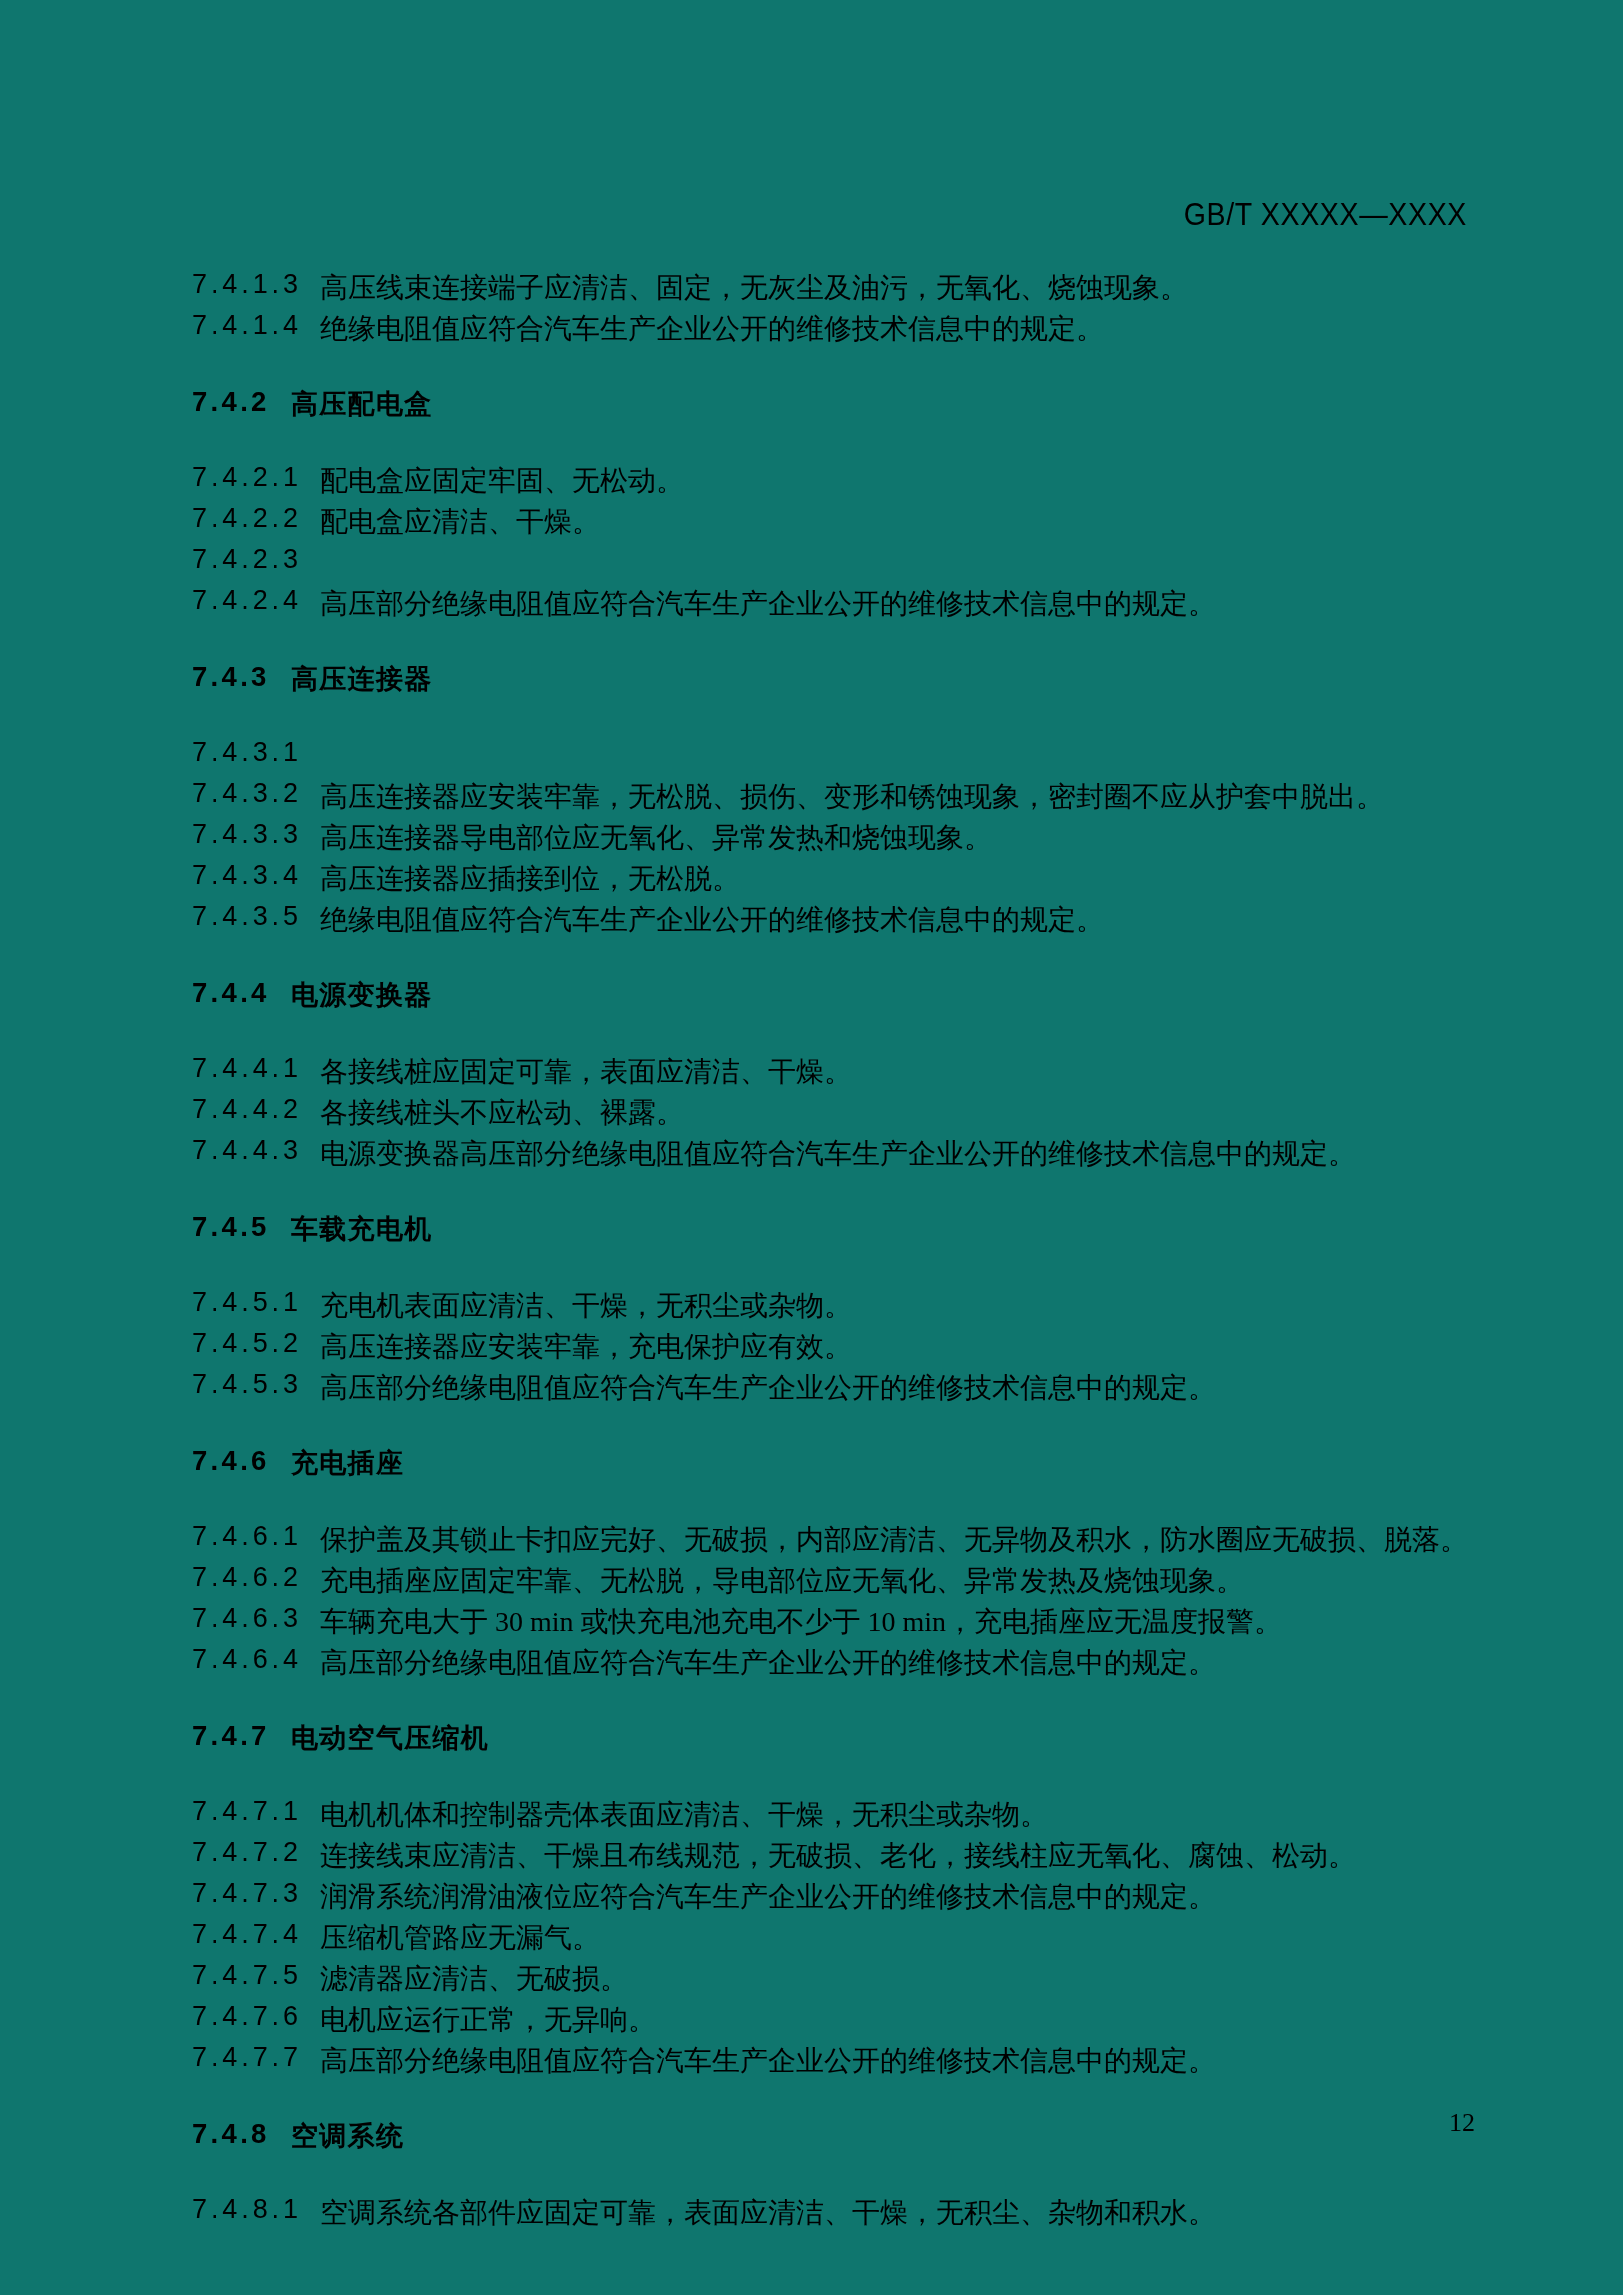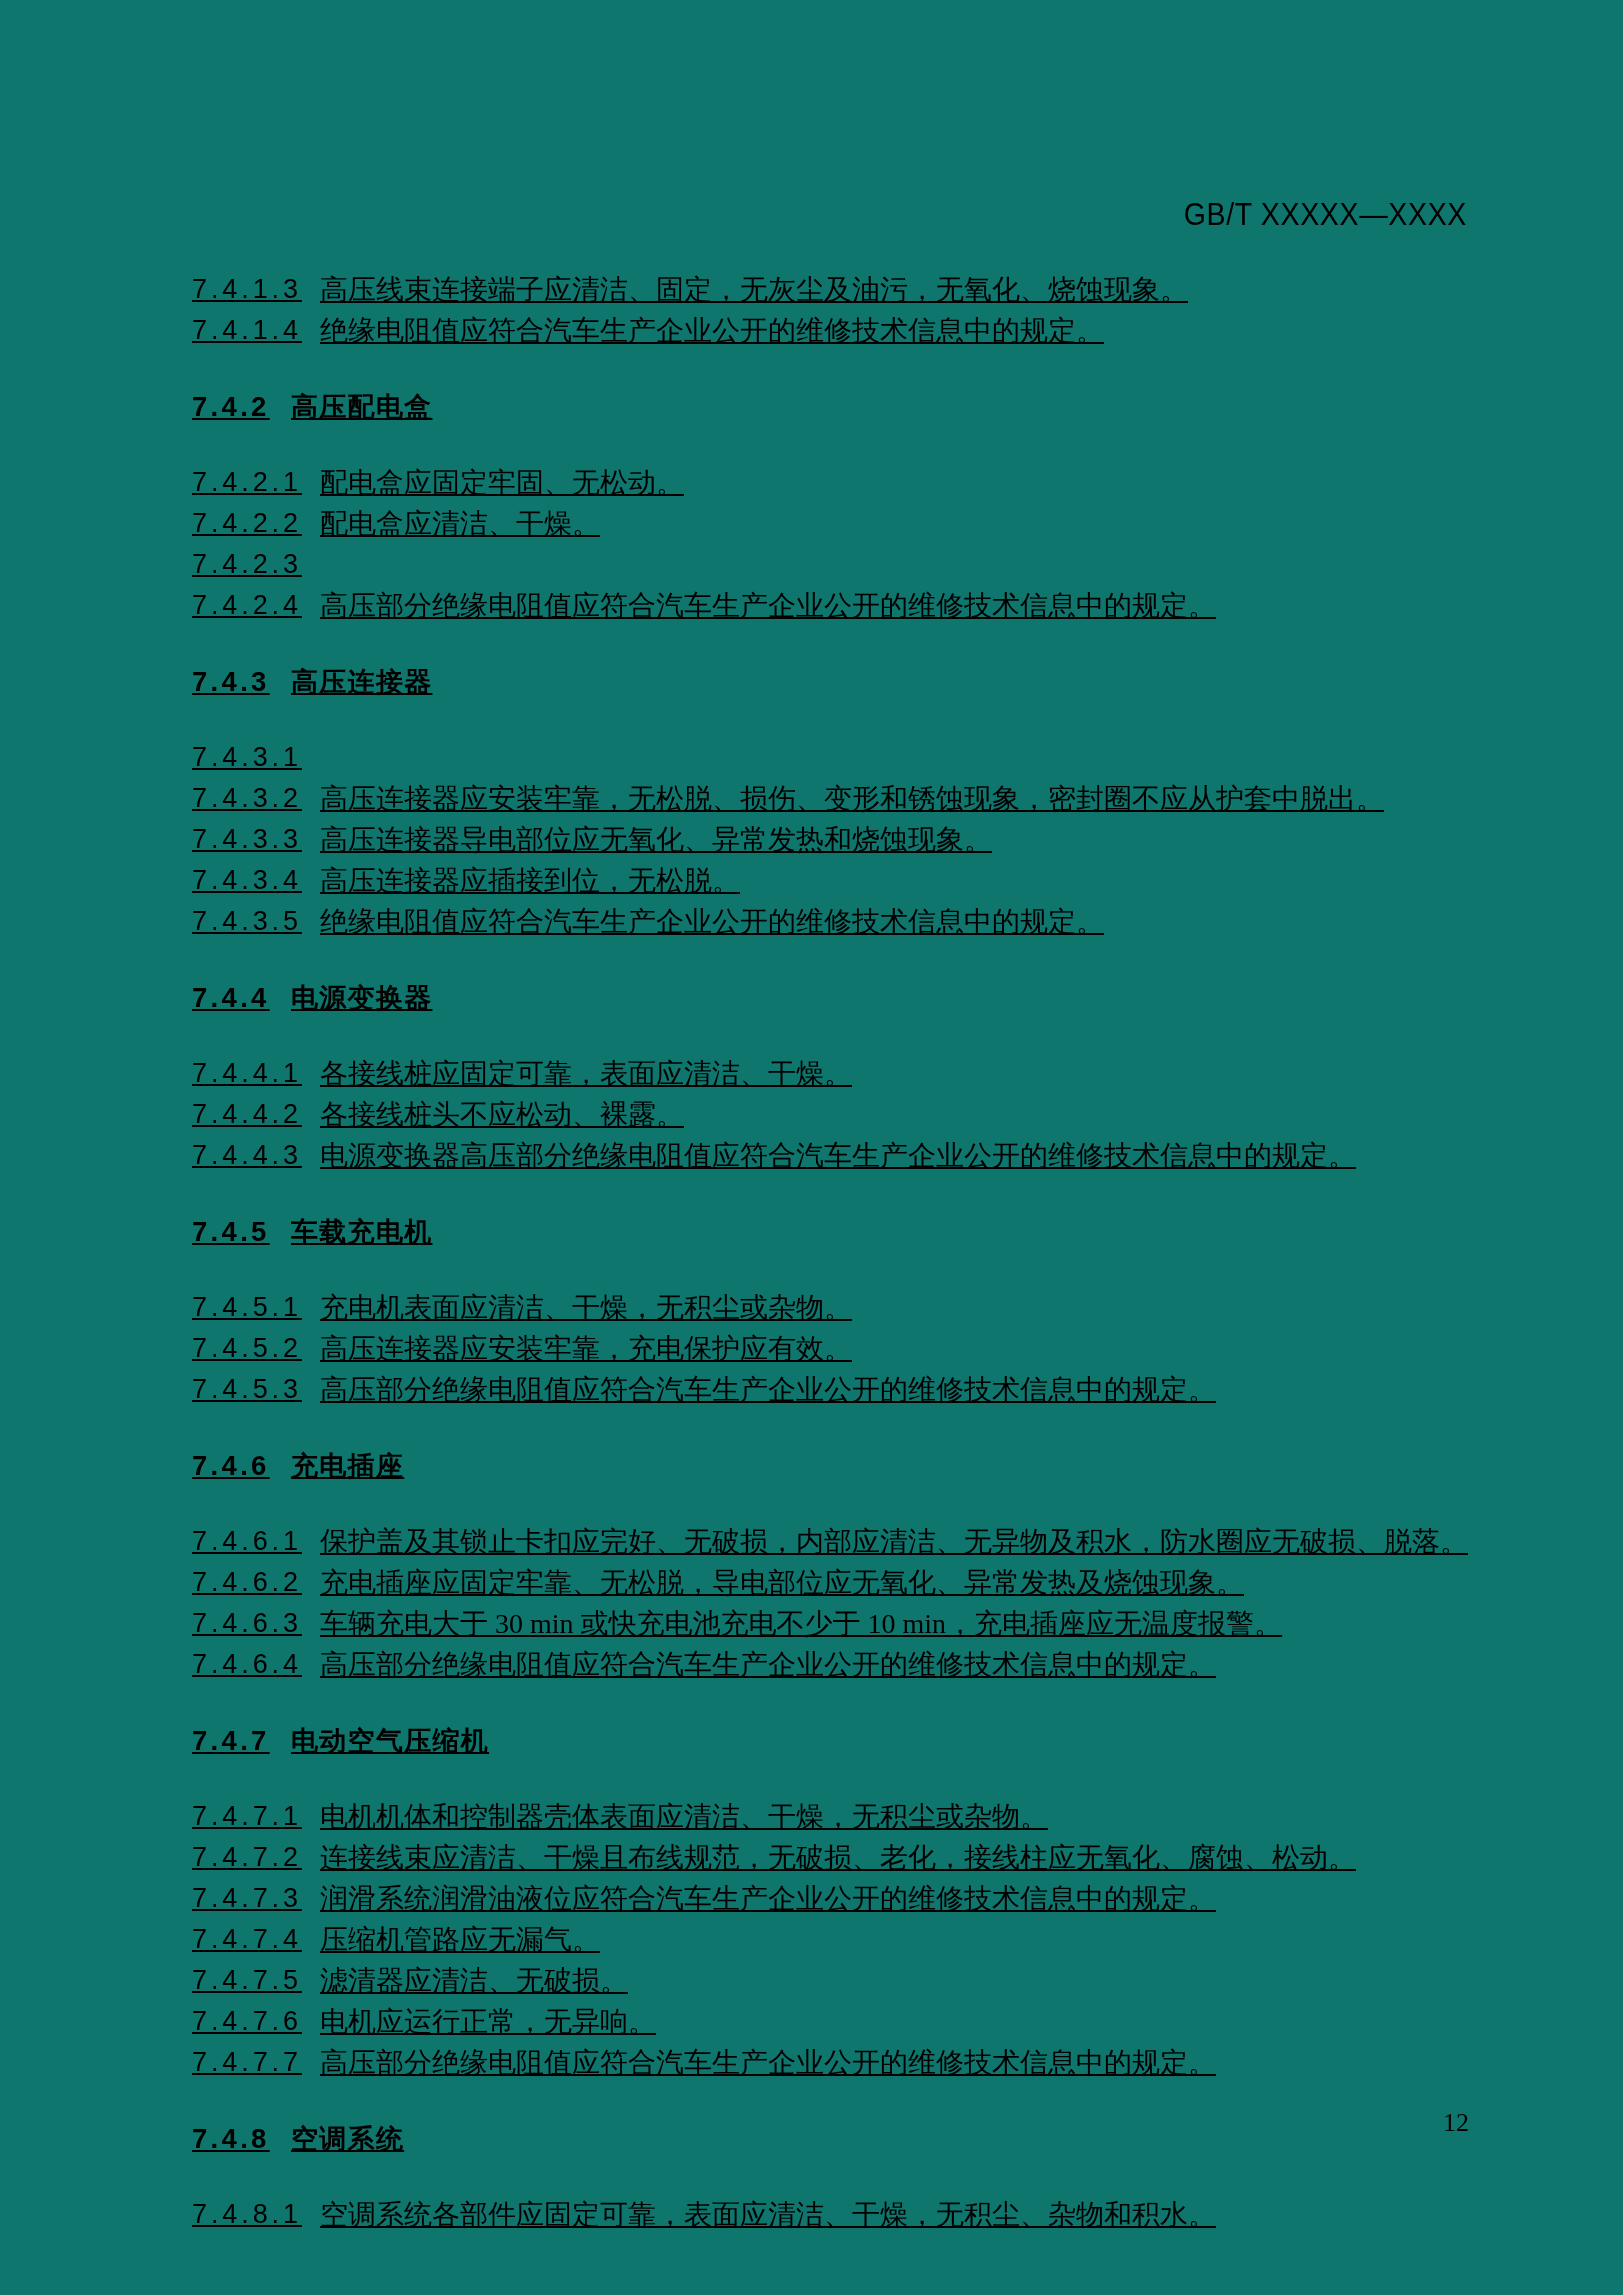--- a/index.html
+++ b/index.html
@@ -29,24 +29,23 @@
     white-space: nowrap;
   }
   .content {
     position: absolute;
     left: 192px;
     right: 131px;
     top: 269px;
   }
   .line {
     display: flex;
-    align-items: center;
+    align-items: flex-start;
     height: 41px;
     white-space: nowrap;
-    text-decoration: underline;
   }
   .line .num {
     font-family: "Liberation Sans", sans-serif;
     font-size: 27px;
     letter-spacing: 3.9px;
     flex: 0 0 128px;
   }
   .line.clause .txt {
     font-size: 28px;
   }
@@ -61,21 +60,21 @@
   }
   .line.heading .txt {
     font-family: "Liberation Sans", sans-serif;
     font-weight: bold;
     font-size: 27px;
     letter-spacing: 1.3px;
   }
   .page-number {
     position: absolute;
     top: 2108px;
-    right: 154px;
+    right: 148px;
     font-family: "Liberation Serif", serif;
     font-size: 26px;
   }
 </style>
 </head>
 <body>
 
 <div class="page">
   <div class="std-header">GB/T XXXXX—XXXX</div>
 

